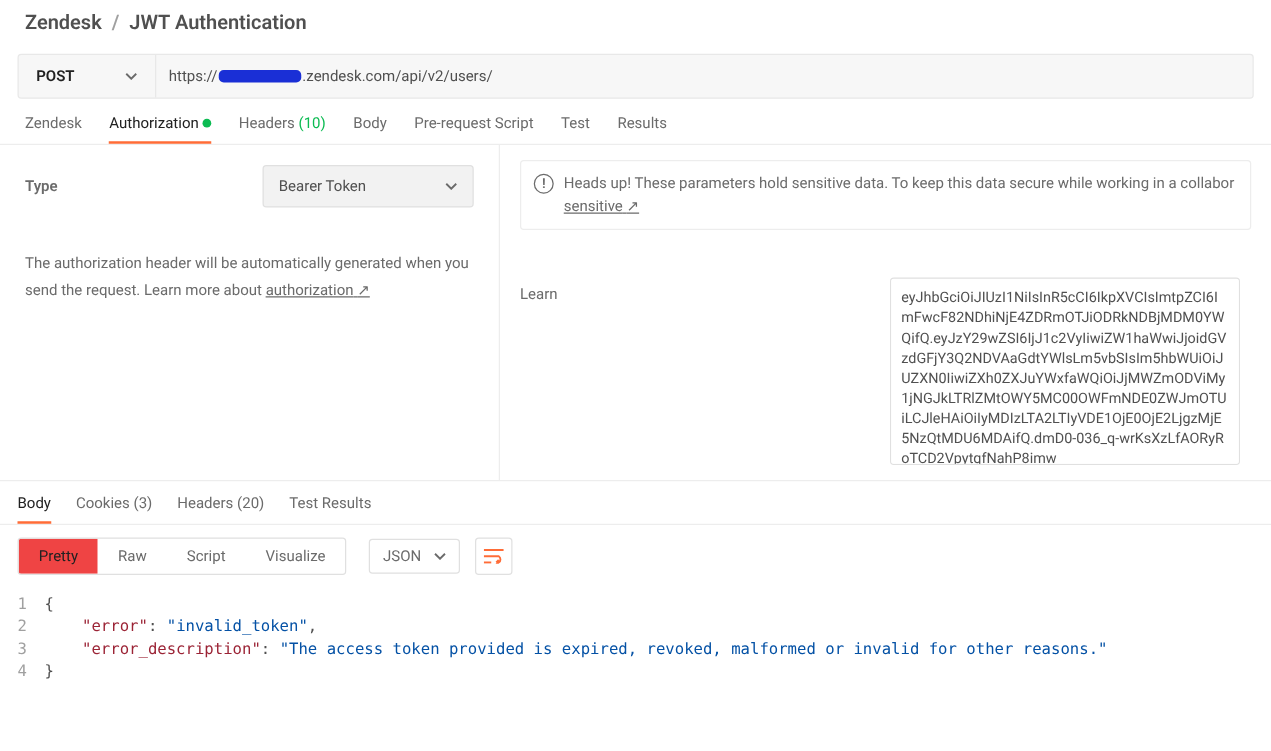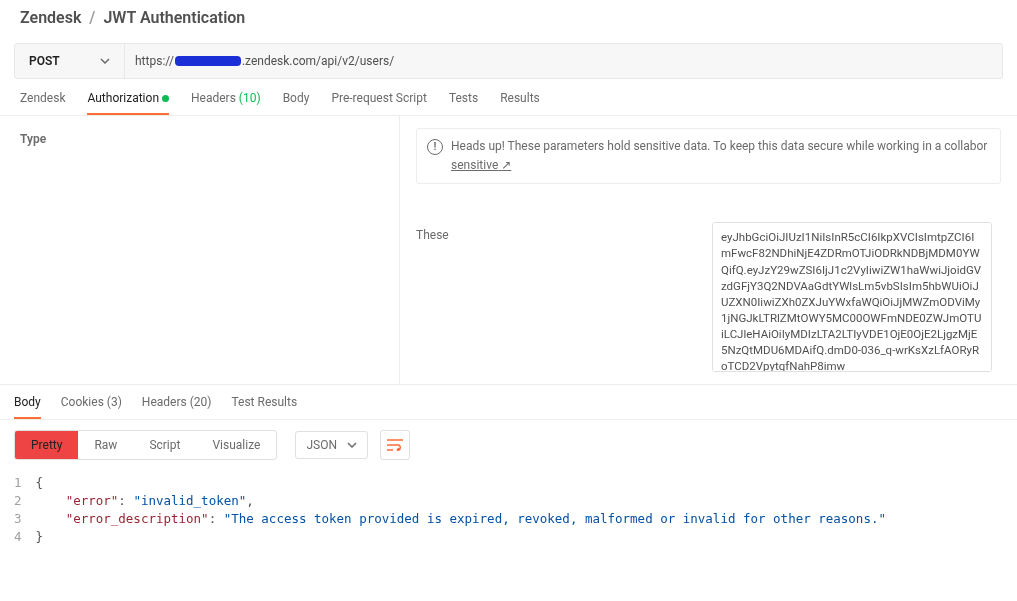--- a/index.html
+++ b/index.html
@@ -75,40 +75,51 @@
       <span>.zendesk.com/api/v2/users/</span>
   </div>
 </div>
 
 <div class="tabs">
   <div class="tab">Zendesk</div>
   <div class="tab active"><span>Authorization</span><span class="dot"></span></div>
   <div class="tab"><span>Headers</span> <span class="count">(10)</span></div>
   <div class="tab">Body</div>
   <div class="tab">Pre-request Script</div>
-  <div class="tab">Tests</div>
+  <div class="tab">Test</div>
   <div class="tab">Results</div>
 </div>
 
 <div class="auth-panel">
   <div class="left-col">
     <div class="type-row">
       <div class="type-label">Type</div>
+      <div class="type-select">
+        <span>Bearer Token</span>
+        <span class="chev">
+            <svg width="10" height="6" viewBox="0 0 10 6">
+              <path d="M1 1l4 4 4-4" stroke="#6b6b6b" stroke-width="1.5" fill="none"></path>
+            </svg>
+          </span>
+      </div>
+    </div>
+    <div class="help-text">
+      <span>The authorization header will be automatically generated when you send the request. Learn more about </span><span class="lnk"><span>authorization</span> <span>↗</span></span>
     </div>
   </div>
   <div class="right-col">
     <div class="headsup">
       <div class="ico">!</div>
       <div>
         <span>Heads up! These parameters hold sensitive data. To keep this data secure while working in a collabor</span><br>
         <span class="lnk"><span>sensitive</span> <span>↗</span></span>
       </div>
     </div>
     <div class="token-row">
-      <div class="token-label">These</div>
+      <div class="token-label">Learn</div>
       <textarea class="token-box" style="">eyJhbGciOiJIUzI1NiIsInR5cCI6IkpXVCIsImtpZCI6ImFwcF82NDhiNjE4ZDRmOTJiODRkNDBjMDM0YWQifQ.eyJzY29wZSI6IjJ1c2VyIiwiZW1haWwiJjoidGVzdGFjY3Q2NDVAaGdtYWlsLm5vbSIsIm5hbWUiOiJUZXN0IiwiZXh0ZXJuYWxfaWQiOiJjMWZmODViMy1jNGJkLTRlZMtOWY5MC00OWFmNDE0ZWJmOTUiLCJleHAiOiIyMDIzLTA2LTIyVDE1OjE0OjE2LjgzMjE5NzQtMDU6MDAifQ.dmD0-036_q-wrKsXzLfAORyRoTCD2VpytqfNahP8imw</textarea>
     </div>
   </div>
 </div>
 
 <div class="resp-tabs">
   <div class="resp-tab active">Body</div>
   <div class="resp-tab"><span>Cookies</span> <span class="cnt">(3)</span></div>
   <div class="resp-tab"><span>Headers</span> <span class="cnt">(20)</span></div>
   <div class="resp-tab">Test Results</div>

